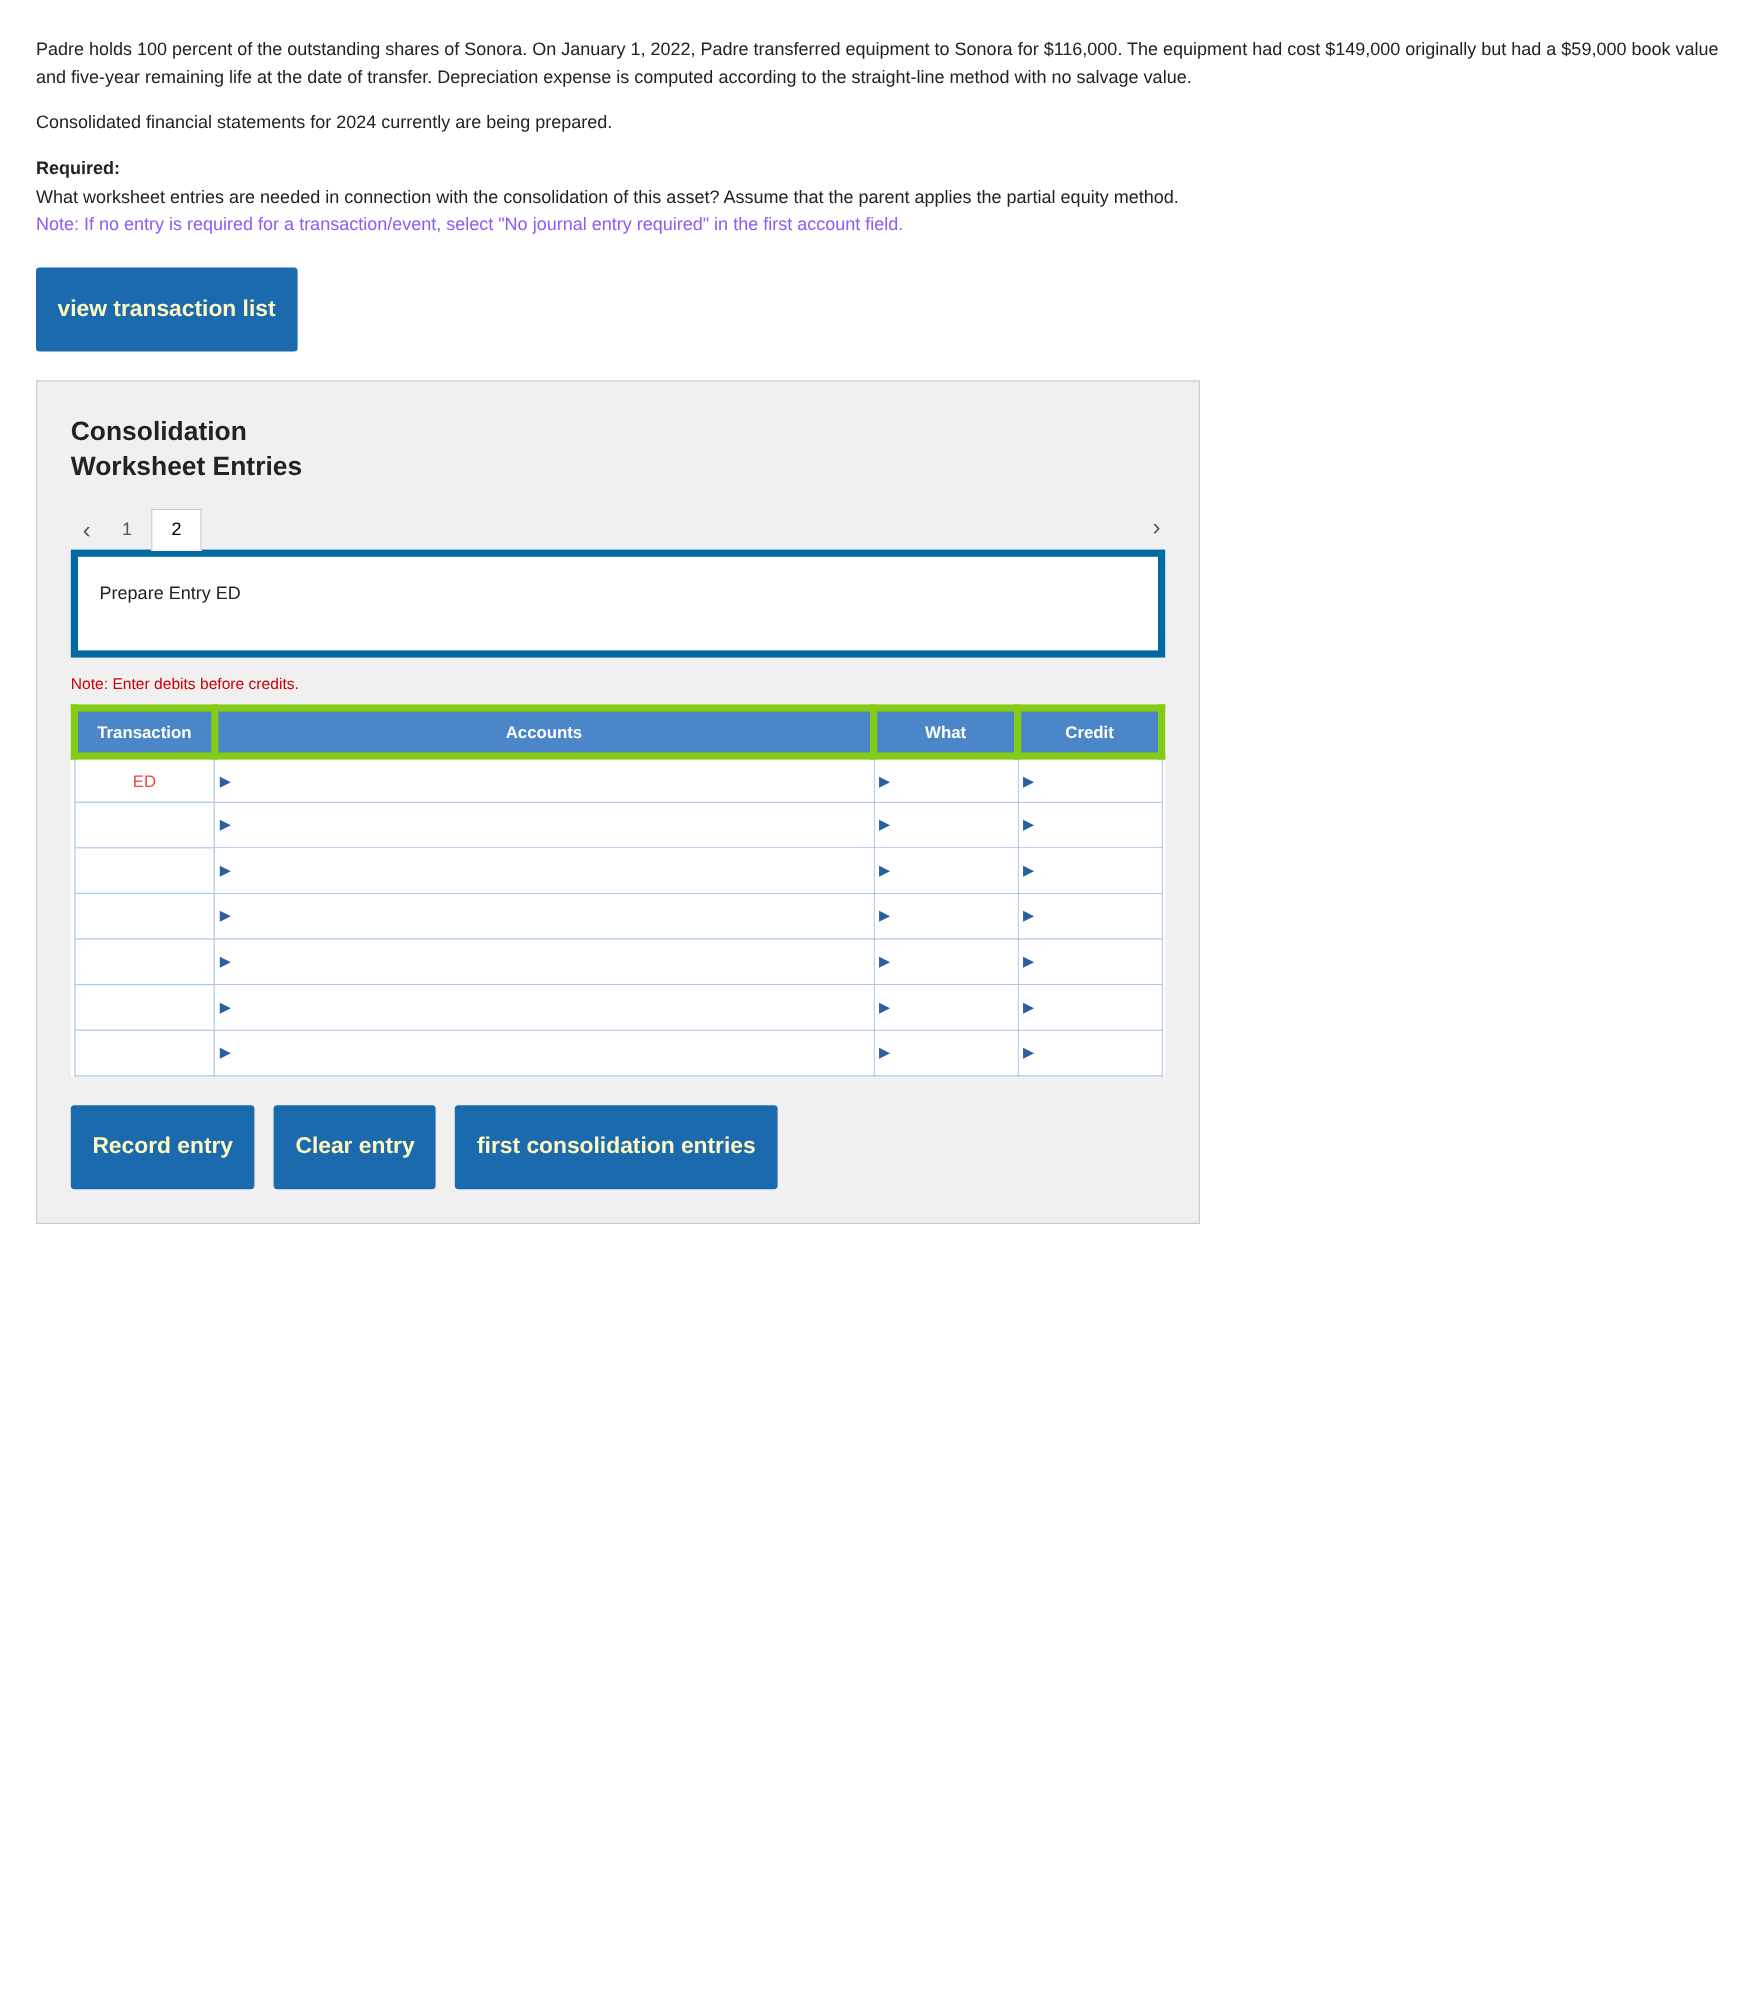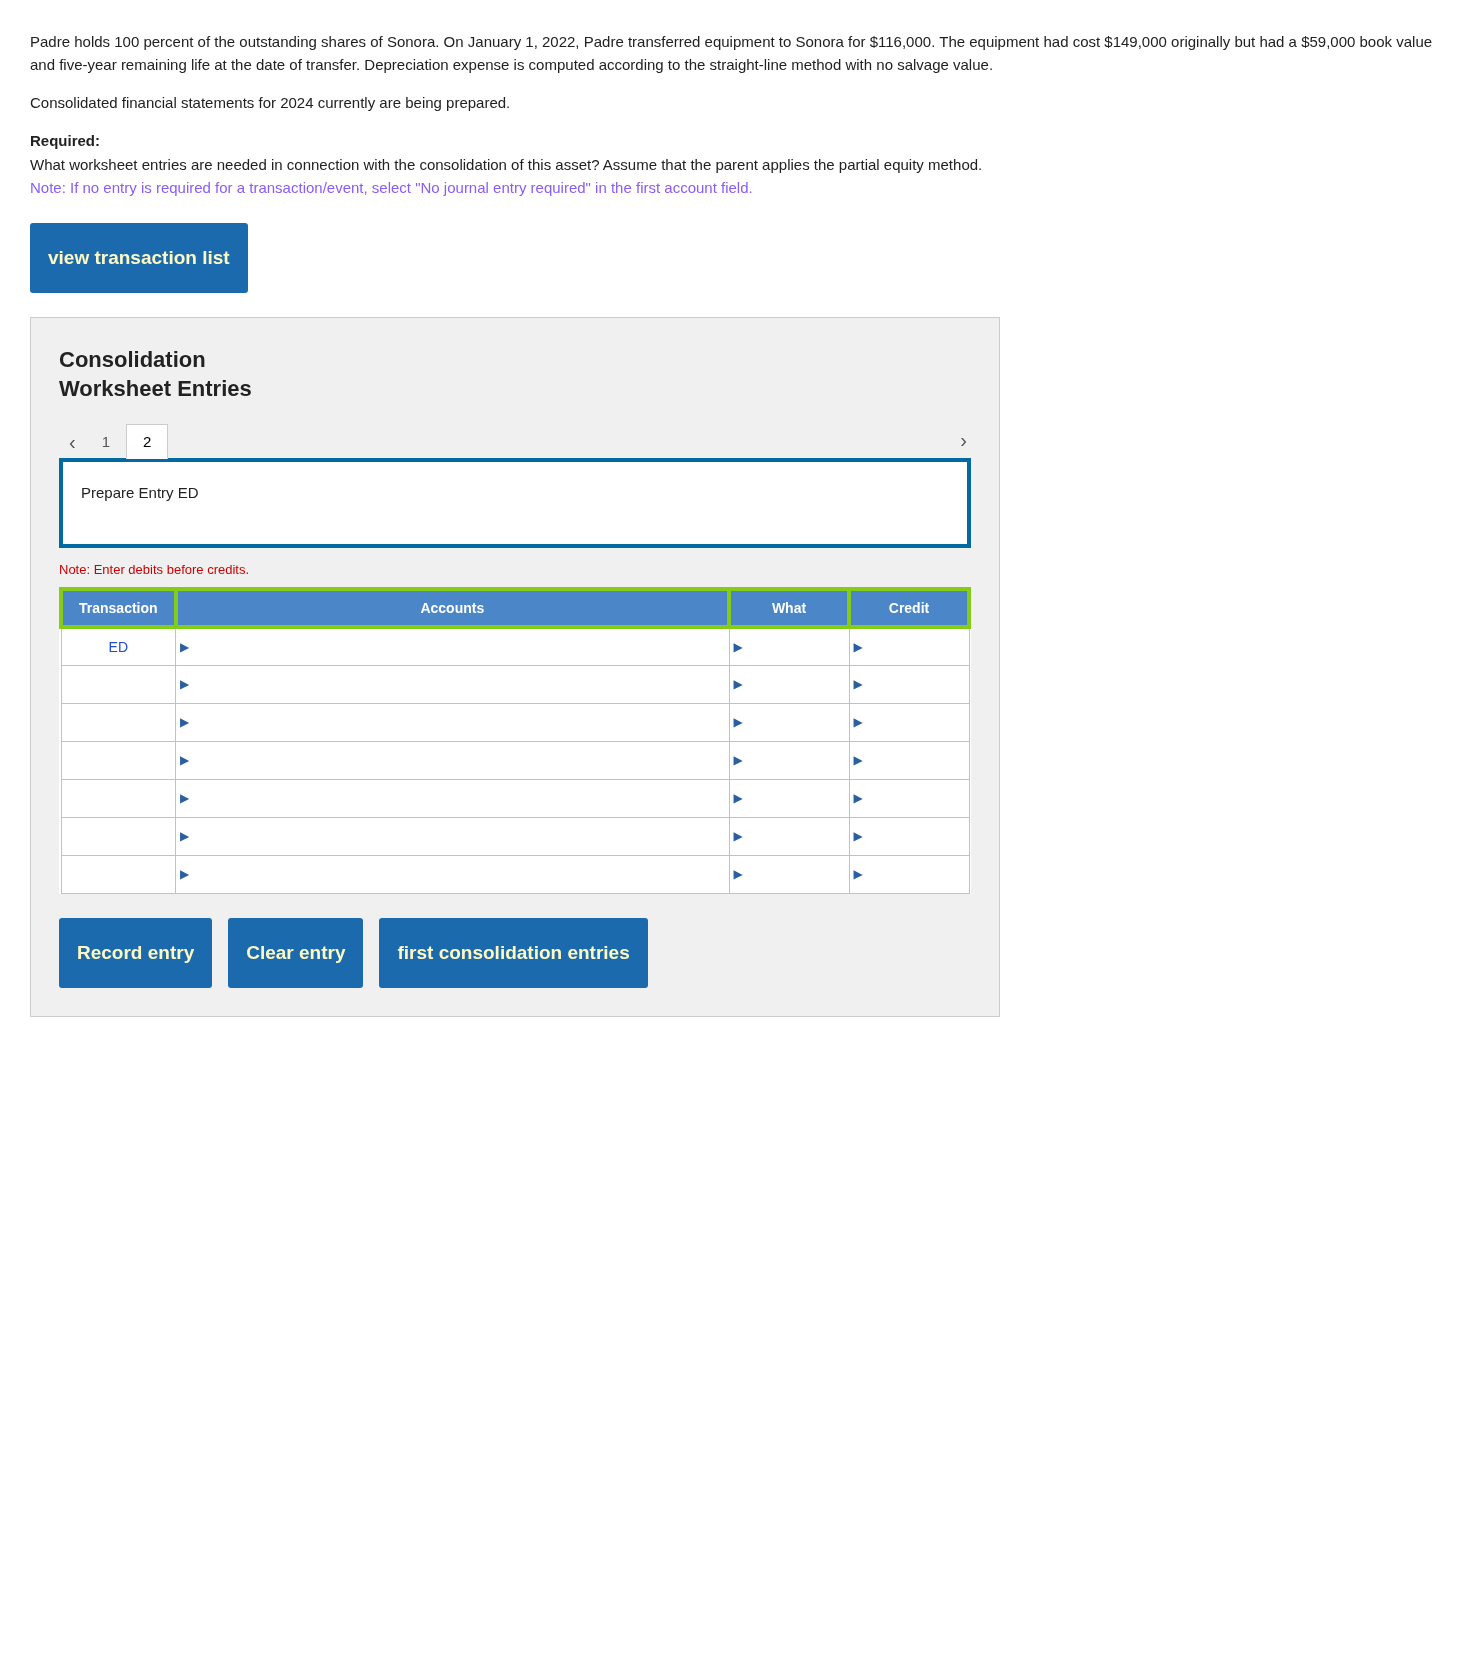--- a/index.html
+++ b/index.html
@@ -101,21 +101,21 @@
       border: 1px solid #ccc;
       border-bottom: 1px solid #fff;
       margin-bottom: -1px;
       z-index: 2;
       position: relative;
       color: #000;
     }
 
     .tab-content-area {
       background: #fff;
-      border: 4px solid #0369a1;
+      border: 6px solid #0369a1;
       padding: 22px 18px 30px 18px;
       min-height: 90px;
       margin-bottom: 14px;
     }
 
     .tab-content-label {
       font-size: 15px;
       color: #222;
     }
 
@@ -132,21 +132,21 @@
       background: #fff;
     }
 
     .entry-table th {
       background: #4a86c8;
       color: #fff;
       font-size: 14px;
       font-weight: bold;
       text-align: center;
       padding: 9px 16px;
-      border: 4px solid #84cc16;
+      border: 6px solid #84cc16;
     }
 
     .entry-table th.col-transaction {
       width: 110px;
     }
 
     .entry-table th.col-accounts {
       width: auto;
     }
 
@@ -161,21 +161,21 @@
     .entry-table td {
       border: 1px solid #aac6e8;
       padding: 0;
       height: 38px;
       vertical-align: middle;
     }
 
     .entry-table td.transaction-cell {
       text-align: center;
       font-size: 14px;
-      color: #1d4ed8;
+      color: #ef4444;
       background: #fff;
     }
 
     .entry-table td.account-cell {
       background: #fff;
       position: relative;
     }
 
     .account-cell-inner {
       display: flex;

